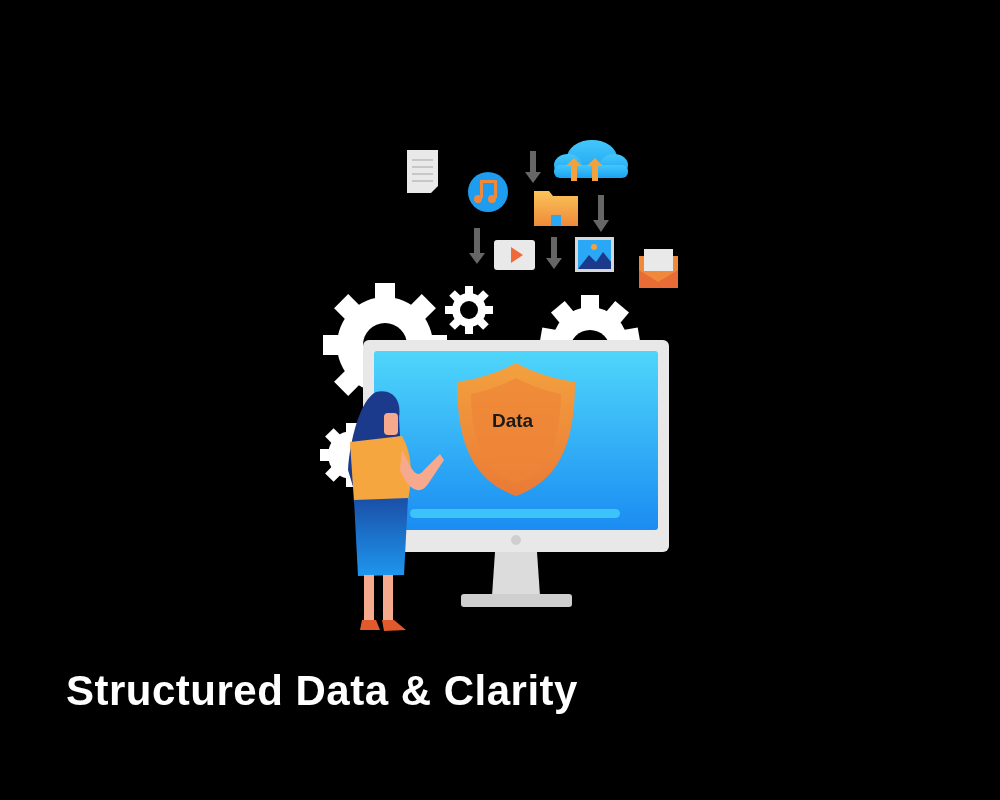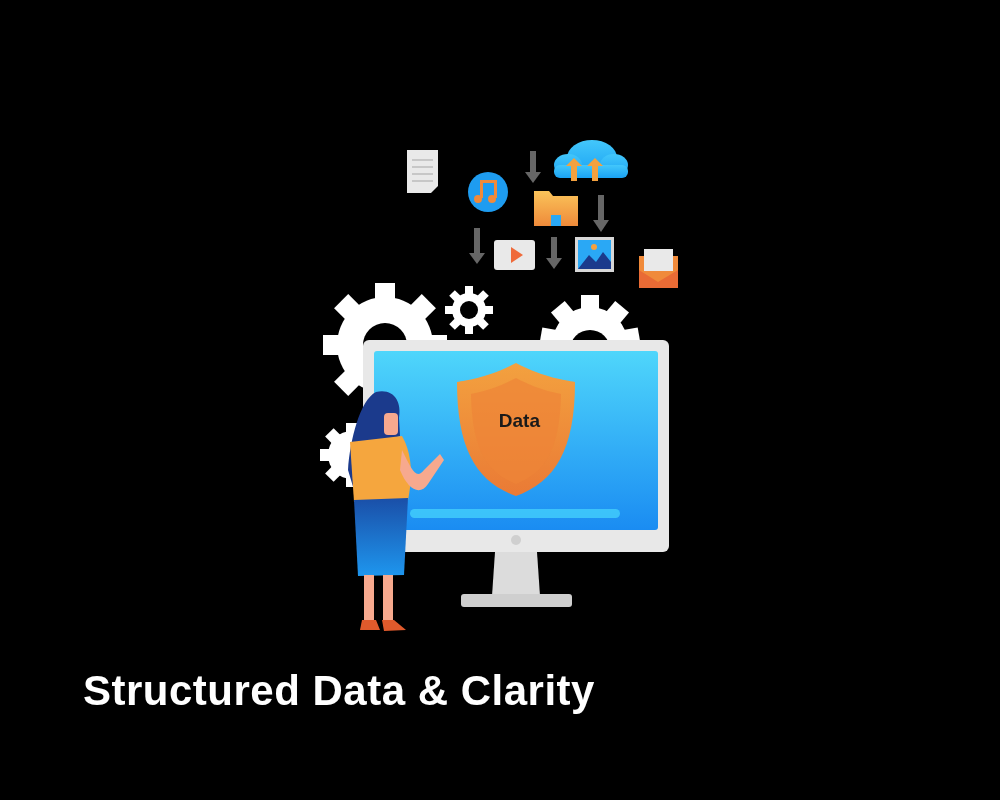--- a/index.html
+++ b/index.html
@@ -1,19 +1,19 @@
 <!DOCTYPE html>
 <html><head>
   <meta charset="utf-8">
   <style>
     html, body { margin:0; padding:0; }
     body { width:1000px; height:800px; background:#000; position:relative; overflow:hidden; font-family:"Liberation Sans", sans-serif; }
     .abs { position:absolute; }
-    .title { position:absolute; left:0; top:667px; width:1000px; text-align:left; padding-left:83px; box-sizing:border-box; color:#fff; font-weight:700; font-size:42px; letter-spacing:0.5px; font-family:"Liberation Sans", sans-serif; }
-    .shield-label { position:absolute; left:444px; top:410px; width:96px; text-align:right; font-weight:700; font-size:19px; color:#1a1a1a; font-family:"Liberation Sans", sans-serif; }
+    .title { position:absolute; left:0; top:667px; width:1000px; text-align:left; padding-left:66px; box-sizing:border-box; color:#fff; font-weight:700; font-size:42px; letter-spacing:0.5px; font-family:"Liberation Sans", sans-serif; }
+    .shield-label { position:absolute; left:492px; top:410px; width:96px; text-align:left; font-weight:700; font-size:19px; color:#1a1a1a; font-family:"Liberation Sans", sans-serif; }
   </style>
 </head>
 <body>
 
 <svg class="abs" style="left:0;top:0" width="1000" height="800">
   <defs>
     <linearGradient id="scr" x1="0" y1="0" x2="0" y2="1">
       <stop offset="0" stop-color="#4fd6fb"></stop>
         <stop offset="1" stop-color="#1a8cf2"></stop>
     </linearGradient>

